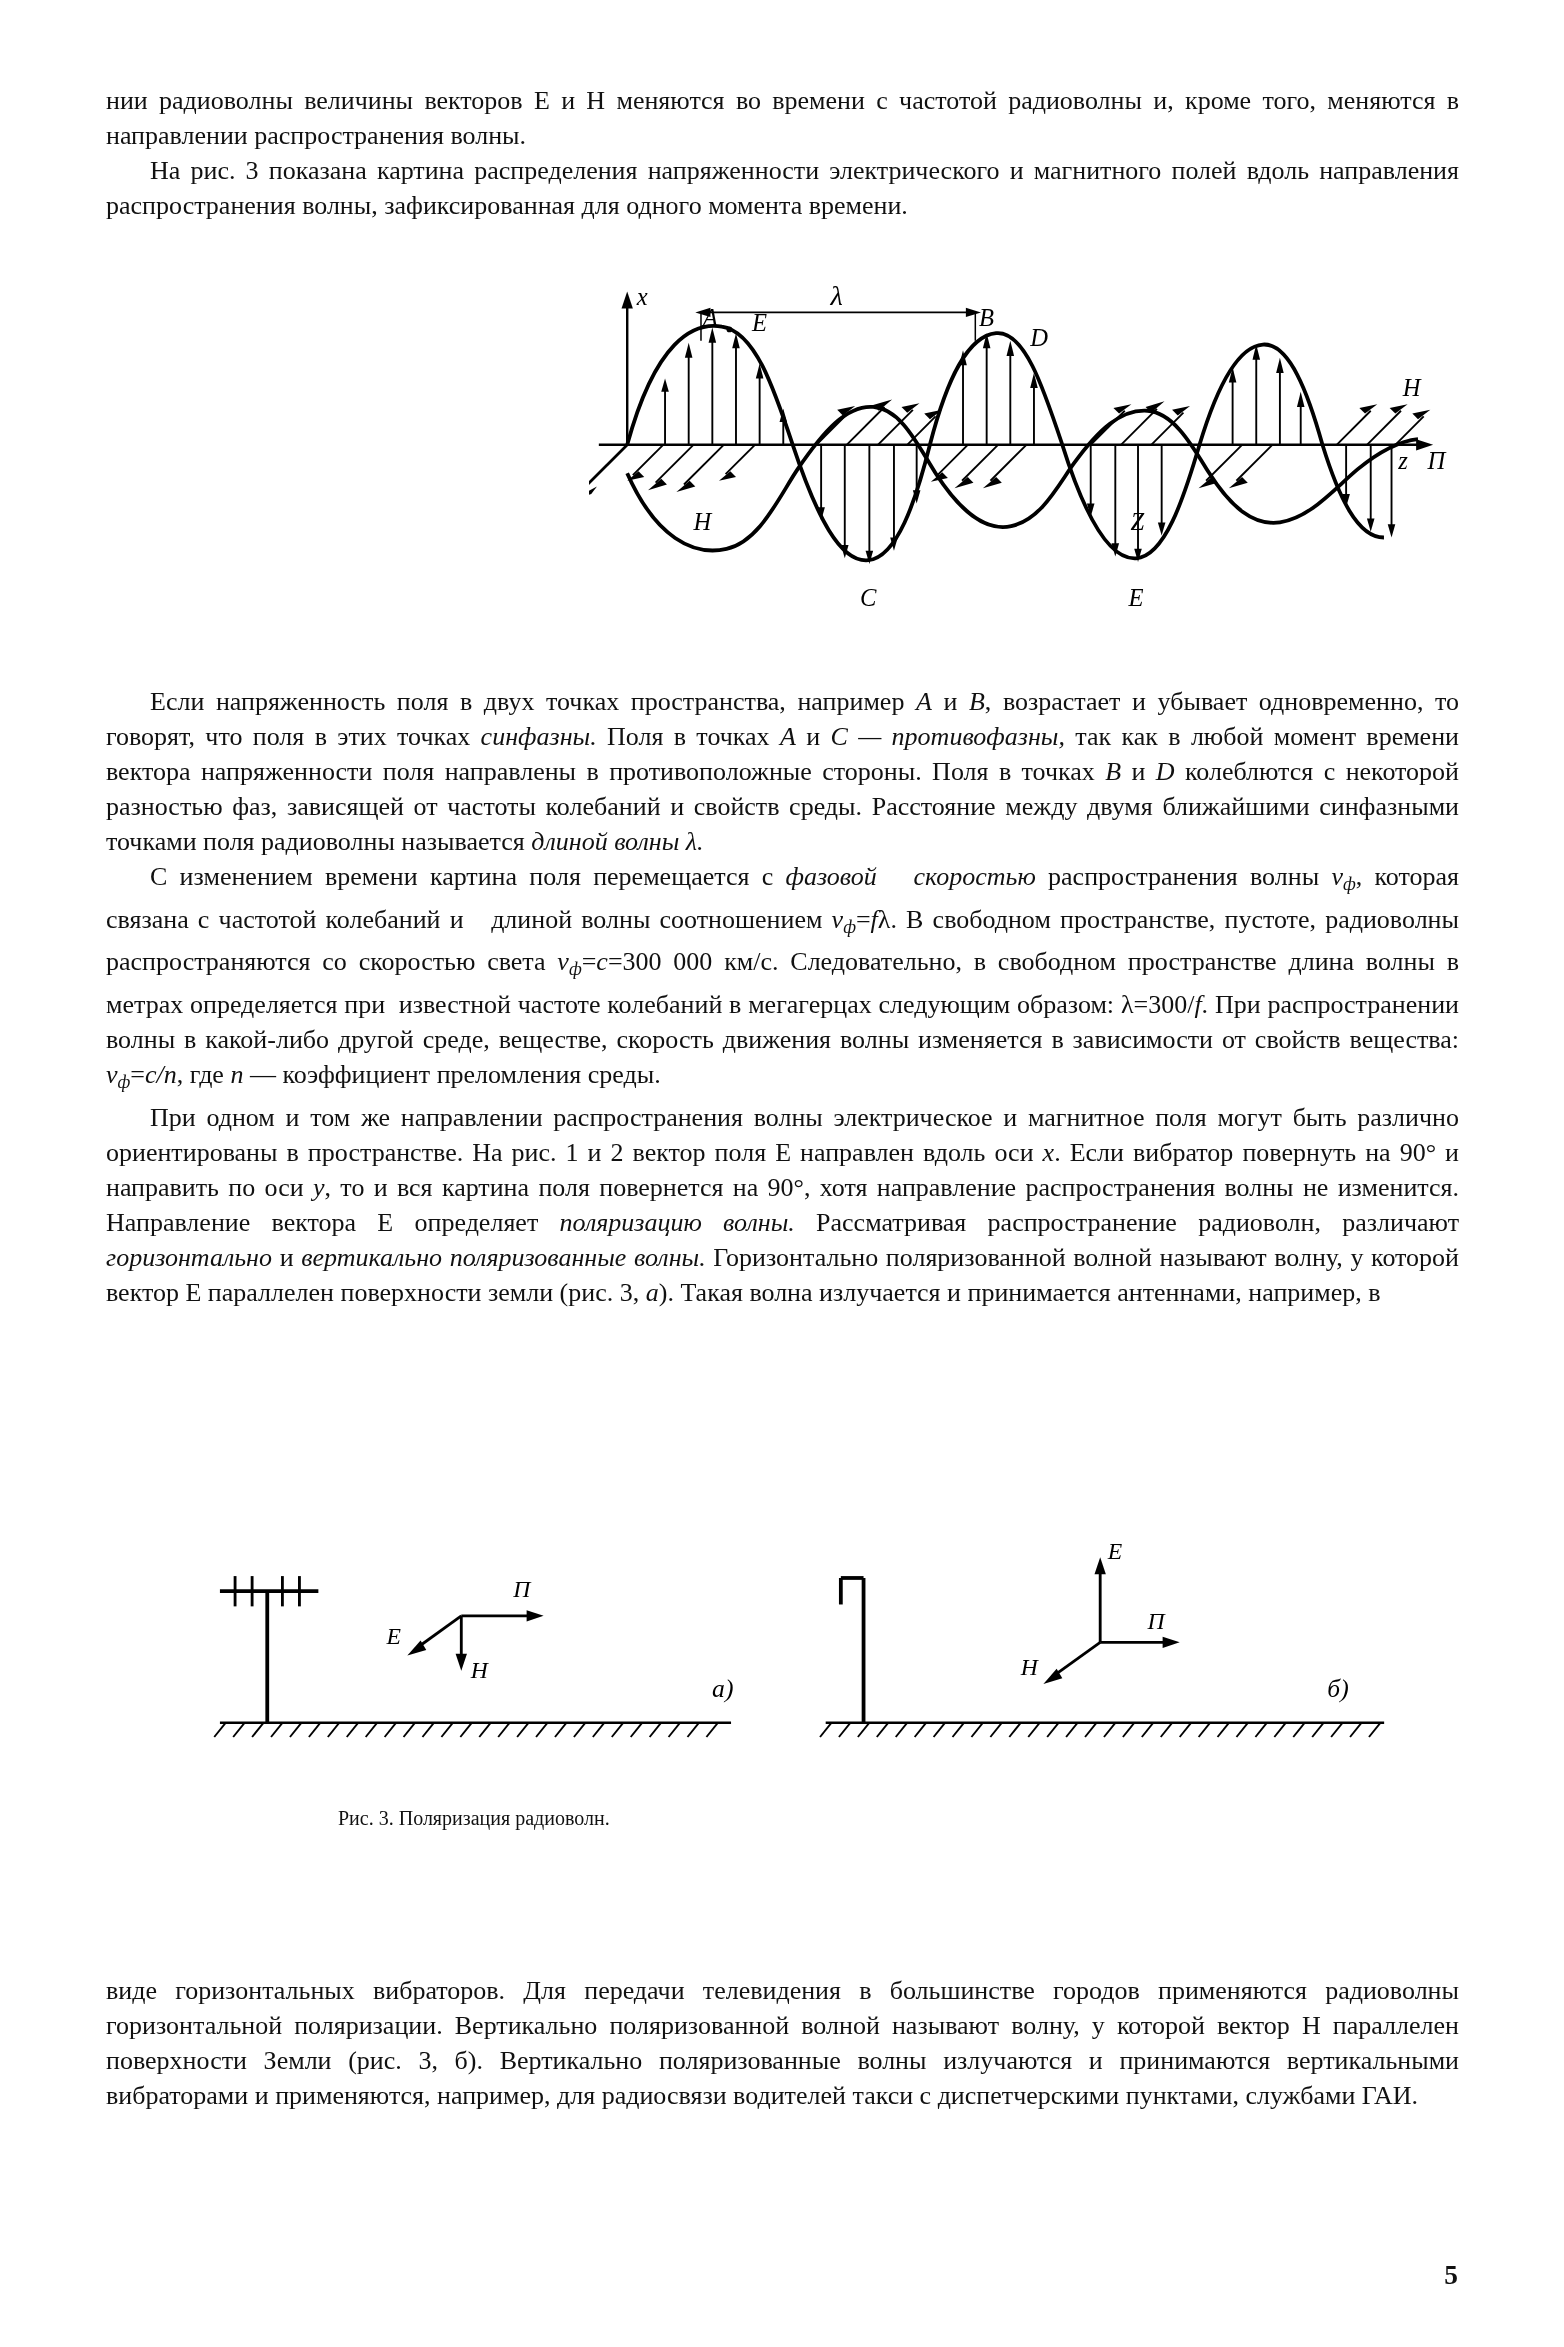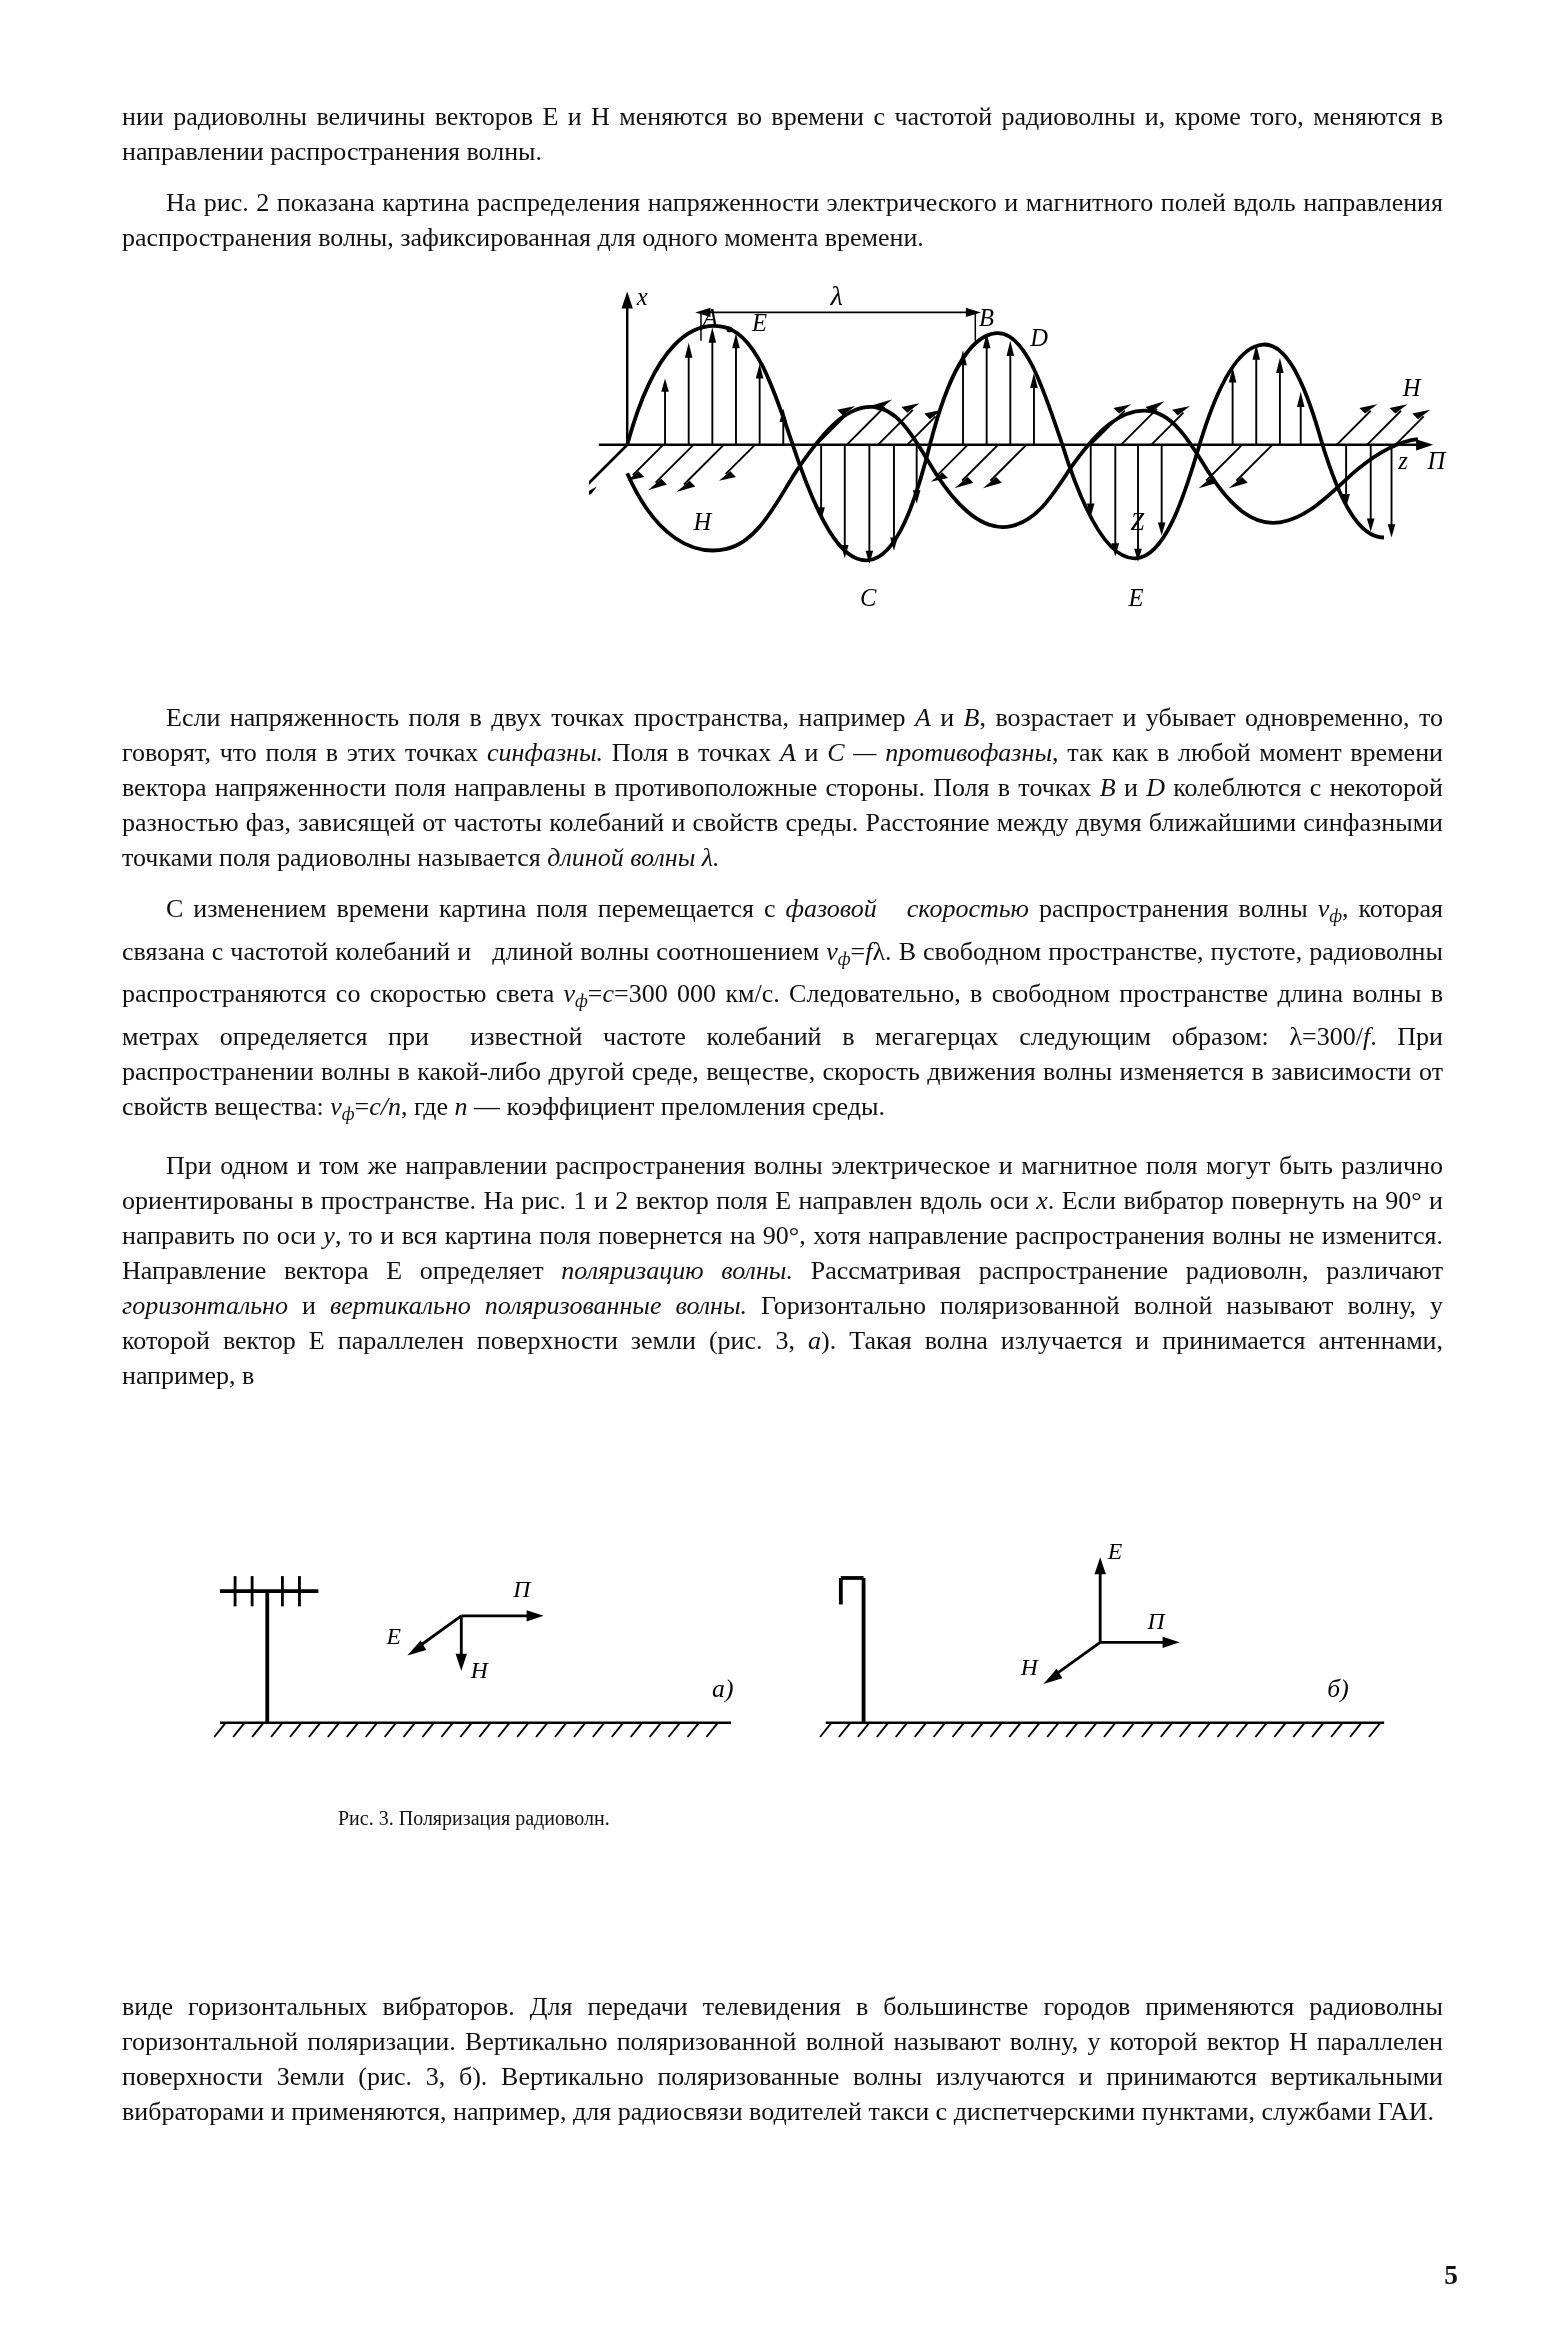--- a/index.html
+++ b/index.html
@@ -18,21 +18,21 @@
   }
   .textcol{
     position:absolute;
     left:106px;
     width:1353px;
     font-size:26px;
     line-height:35px;
     text-align:justify;
     text-justify:inter-word;
   }
-  p{margin:16px;}
+  p{margin:0;}
   p.ind{text-indent:44px;}
   .i{font-style:italic;}
   .sub{font-size:18px;vertical-align:-4.7px;}
 
   
   #fig2-wrap{
     position:absolute;
     left:106px;
     top:284px;
     width:1353px;
@@ -80,21 +80,21 @@
   }
   svg text{font-family:"Liberation Serif", serif;}
 </style>
 </head>
 <body>
 
 <div class="page">
 
   <div class="textcol" style="top:83px;">
     <p>нии радиоволны величины векторов E и H меняются во времени с частотой радиоволны и, кроме того, меняются в направлении распространения волны.</p>
-    <p class="ind">На рис. 2 показана картина распределения напряженности электрического и магнитного полей вдоль направления распространения волны, зафиксированная для одного момента времени.</p>
+    <p class="ind">На рис. 3 показана картина распределения напряженности электрического и магнитного полей вдоль направления распространения волны, зафиксированная для одного момента времени.</p>
   </div>
 
   <div id="fig2-wrap">
 
 
     <svg id="fig2-svg" width="871" height="350" viewBox="0 0 920 370">
       <g fill="none" stroke="#000" stroke-width="2.6">
 
         <line x1="40" y1="170" x2="40" y2="20"></line>
         <polygon points="40,8 34,26 46,26" fill="#000" stroke="none"></polygon>

